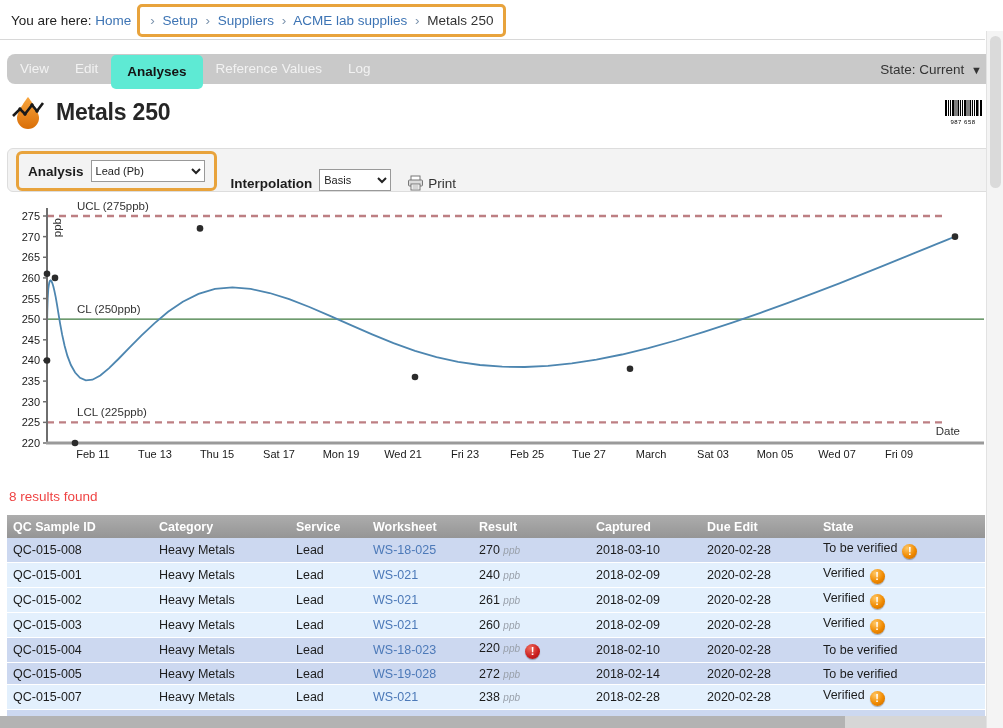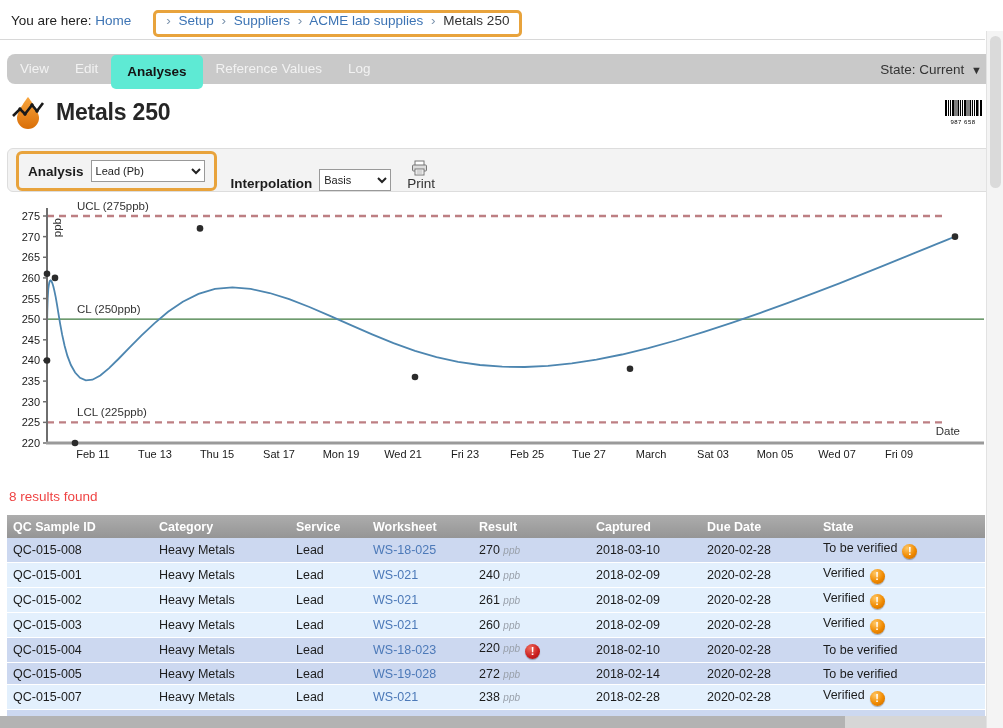--- a/index.html
+++ b/index.html
@@ -5,21 +5,21 @@
   * { margin:0; padding:0; box-sizing:border-box; }
   html,body { width:1003px; height:728px; overflow:hidden; background:#fff;
     font-family:"Liberation Sans", sans-serif; color:#222; position:relative; }
 
   
   .breadcrumb { padding:13px 0 0 11px; font-size:13.5px; height:40px;
     border-bottom:1px solid #d8d8d8; margin-right:18px; }
   .breadcrumb a { color:#3d74b4; text-decoration:none; cursor:pointer; }
   .breadcrumb .sep { color:#7b93ad; margin:0 4px; }
   .crumb.current { color:#333; }
-  .hl-box { border:3px solid #e8a33c; border-radius:5px; padding:0 10px 6px 6px; margin-left:18px; }
+  .hl-box { border:3px solid #e8a33c; border-radius:5px; padding:6px 10px 6px 6px; margin-left:2px; }
 
   
   .tabbar { margin:14px 7px 0 7px; height:30px; background:#c9c9c9; border-radius:8px;
     display:flex; align-items:center; position:relative; }
   .tab { color:#f2f2f2; font-size:13.5px; padding:0 13px; line-height:30px; cursor:pointer; }
   .tab.active { background:#5eead4; color:#141414; font-weight:bold; border-radius:5px;
     height:34px; line-height:34px; margin-top:6px; padding:0 16px; }
   .state-selector { margin-left:auto; color:#333; font-size:13.5px; padding-right:14px; cursor:pointer; }
   .state-selector .caret { font-size:11px; margin-left:3px; }
 
@@ -33,21 +33,21 @@
   .controls { margin:17px 7px 0 7px; height:44px; background:#f3f3f3; border:1px solid #ddd;
     border-radius:6px; display:flex; align-items:flex-end; padding:0 8px; font-size:13.5px; }
   .ctl-hl { border:3px solid #e8a33c; border-radius:6px; display:flex; align-items:center;
     padding:6px 9px; background:transparent; }
   .controls label { font-weight:bold; color:#1c1c1c; margin-right:7px; }
   .controls select { font-family:"Liberation Sans",sans-serif; font-size:11px; height:22px;
     border:1px solid #999; background:#fff; color:#222; }
   .sel-analysis { width:114px; }
   .sel-interp { width:72px; }
   .interp-label { margin-left:14px; }
-  .print-btn { display:flex; align-items:center; margin-left:16px; cursor:pointer; color:#333;flex-direction:column; }
+  .print-btn { display:flex; align-items:center; margin-left:16px; cursor:pointer; color:#333; }
   .print-btn svg { margin-right:4px; }
 
   
   .chart-wrap { margin-top:10px; }
   #chart { display:block; }
   #chart text { font-family:"Liberation Sans",sans-serif; }
   #chart .tick { font-size:11px; fill:#1a1a1a; }
   #chart .lbl { font-size:11.5px; fill:#333; }
 
   
@@ -243,21 +243,21 @@
       <col>
   </colgroup>
   <thead>
     <tr>
       <th>QC Sample ID</th>
       <th>Category</th>
       <th>Service</th>
       <th>Worksheet</th>
       <th>Result</th>
       <th>Captured</th>
-      <th>Due Date</th>
+      <th>Due Edit</th>
       <th>State</th>
     </tr>
   </thead>
   <tbody>
     <tr class="tbv">
       <td>QC-015-008</td>
       <td>Heavy Metals</td>
       <td>Lead</td>
       <td><a class="ws-link">WS-18-025</a></td>
       <td><span>270</span> <span class="unit">ppb</span></td>

